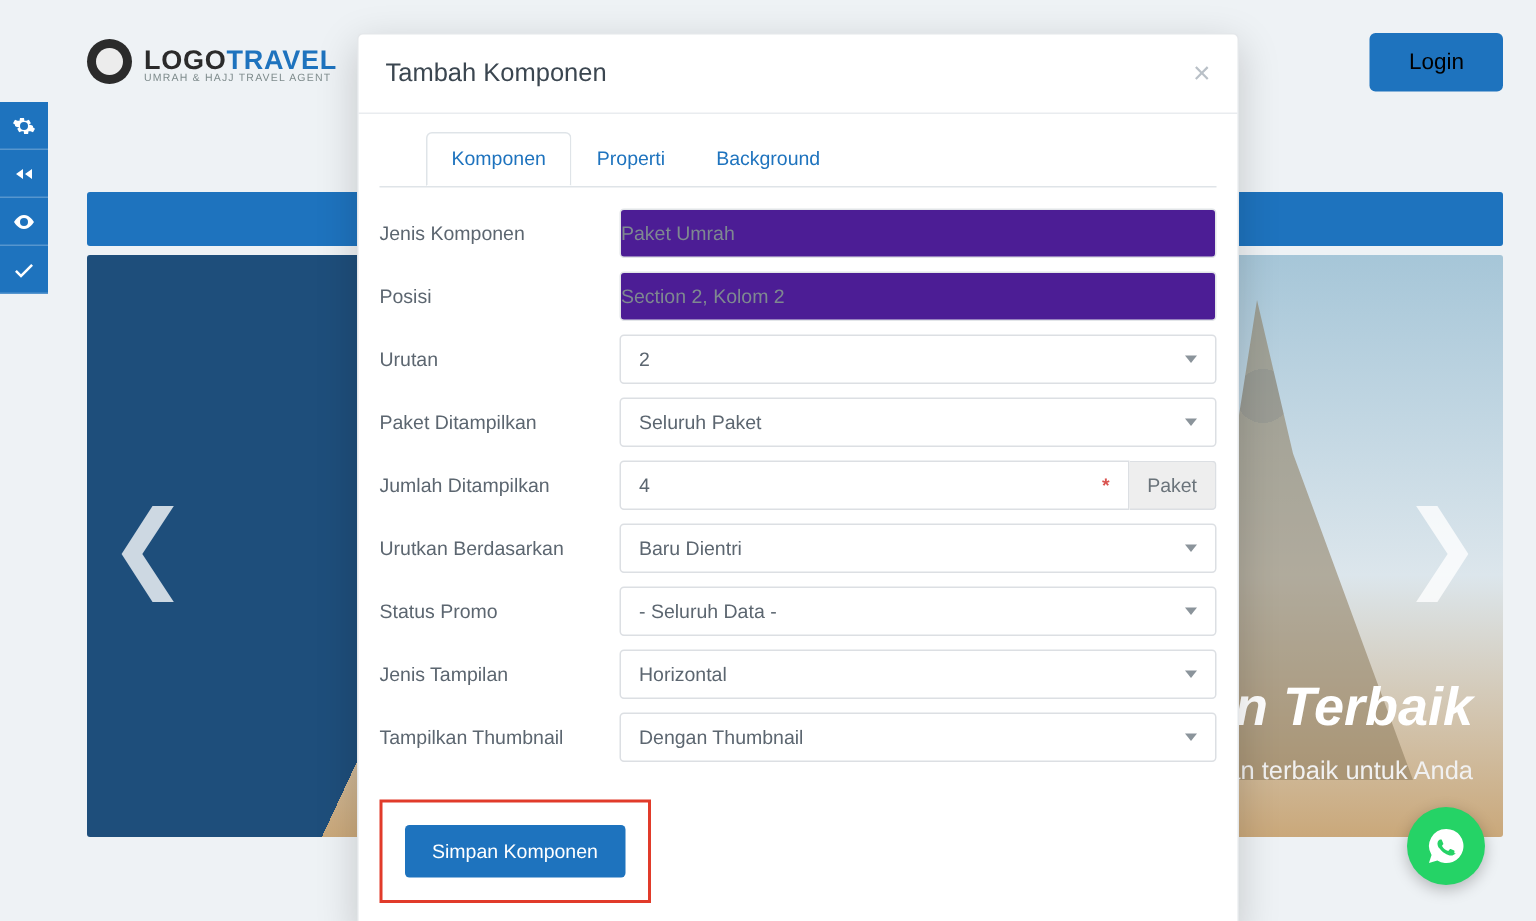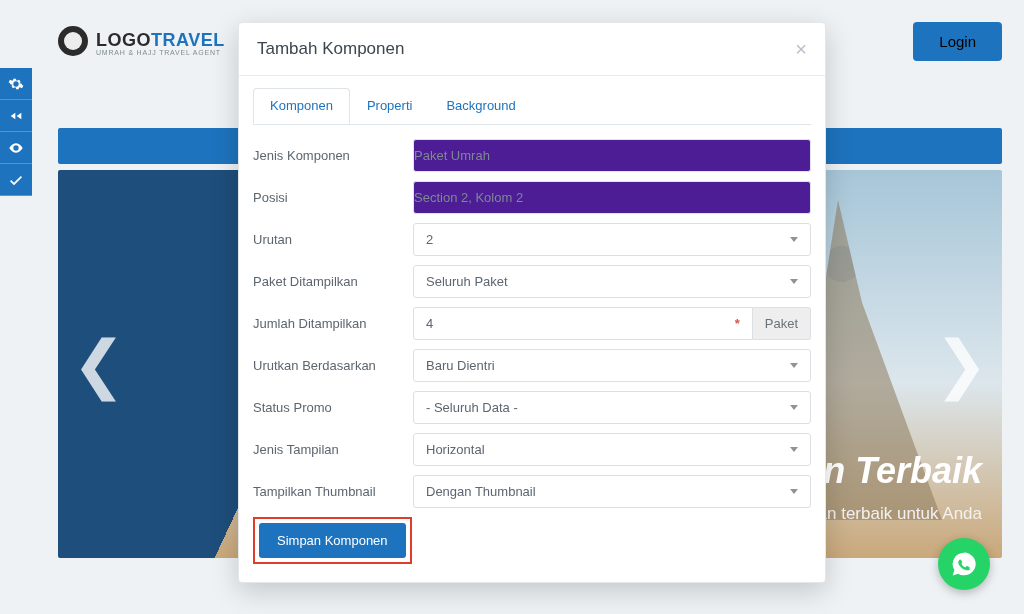--- a/index.html
+++ b/index.html
@@ -48,36 +48,36 @@
   .wa-fab svg { width: 28px; height: 28px; fill: #fff; }
 
   
   .modal { position: absolute; left: 238px; top: 22px; width: 588px; background: #fff; border: 1px solid #e4e7ea; border-radius: 4px; box-shadow: 0 8px 28px rgba(0,0,0,.18); z-index: 50; font-size: 13px; color: #4a5560; }
   .modal-header { padding: 16px 18px; border-bottom: 1px solid #e9ecef; display: flex; align-items: center; justify-content: space-between; }
   .modal-header h4 { font-size: 17px; font-weight: 400; color: #3b4650; }
   .modal-close { color: #b9c0c7; font-size: 20px; line-height: 1; cursor: pointer; }
 
   .tabs { display: flex; padding: 12px 14px 0; gap: 0; }
   .tab { padding: 9px 16px 10px; font-size: 13px; color: #1e73be; border: 1px solid transparent; border-radius: 4px 4px 0 0; cursor: pointer; }
-  .tab.active { border-color: #dfe4e8 #dfe4e8 #fff; background: #fff; }
+  .tab.active { border-color: #dfe4e8 #dfe4e8 #fff; background: #fff; margin-left: 31px; }
   .tab-underline { border-bottom: 1px solid #dfe4e8; margin: 0 14px; }
 
   .form { padding: 14px 14px 18px; }
   .row { display: flex; align-items: center; margin-bottom: 9px; }
   .row .lbl { width: 160px; color: #5c6670; }
   .row .ctrl { flex: 1; }
   .ro { background: #4c1d95; border: 1px solid #e2e5e8; border-radius: 3px; padding: 8px 0; color: #7e8890; }
   .select, .input { width: 100%; background: #fff; border: 1px solid #dcdfe3; border-radius: 3px; padding: 8px 12px; color: #5c6670; display: flex; align-items: center; justify-content: space-between; cursor: pointer; }
   .caret { width: 0; height: 0; border-left: 4px solid transparent; border-right: 4px solid transparent; border-top: 5px solid #8b949b; margin-left: 8px; flex: none; }
   .input-group { display: flex; }
   .input-group .input { border-top-right-radius: 0; border-bottom-right-radius: 0; }
   .addon { background: #eeeeee; border: 1px solid #dcdfe3; border-left: none; border-radius: 0 3px 3px 0; padding: 8px 12px; color: #6a737a; }
   .req { color: #d9534f; margin-left: 6px; font-weight: 700; }
 
-  .submit-wrap { display: inline-block; border: 2px solid #e13b2a; padding: 4px; margin-top: 0; }
+  .submit-wrap { display: inline-block; border: 2px solid #e13b2a; padding: 15px; margin-top: 16px; }
   .submit { background: #1e73be; color: #fff; border: none; border-radius: 3px; padding: 10px 18px; font-size: 13px; cursor: pointer; }
 </style>
 </head>
 <body>
 
 <div class="side-toolbar">
   <div class="tool">
       <svg viewBox="0 0 24 24">
         <path d="M12 8a4 4 0 1 0 4 4 4 4 0 0 0-4-4zm9 4a7 7 0 0 1-.1 1.2l2.1 1.6-2 3.4-2.5-1a7 7 0 0 1-2 .1l-.4 2.7h-4l-.4-2.7a7 7 0 0 1-2-.1l-2.5 1-2-3.4 2.1-1.6A7 7 0 0 1 3 12a7 7 0 0 1 .1-1.2L1 9.2l2-3.4 2.5 1a7 7 0 0 1 2-.1L8 4h4l.4 2.7a7 7 0 0 1 2 .1l2.5-1 2 3.4-2.1 1.6A7 7 0 0 1 21 12z"></path>
       </svg>

